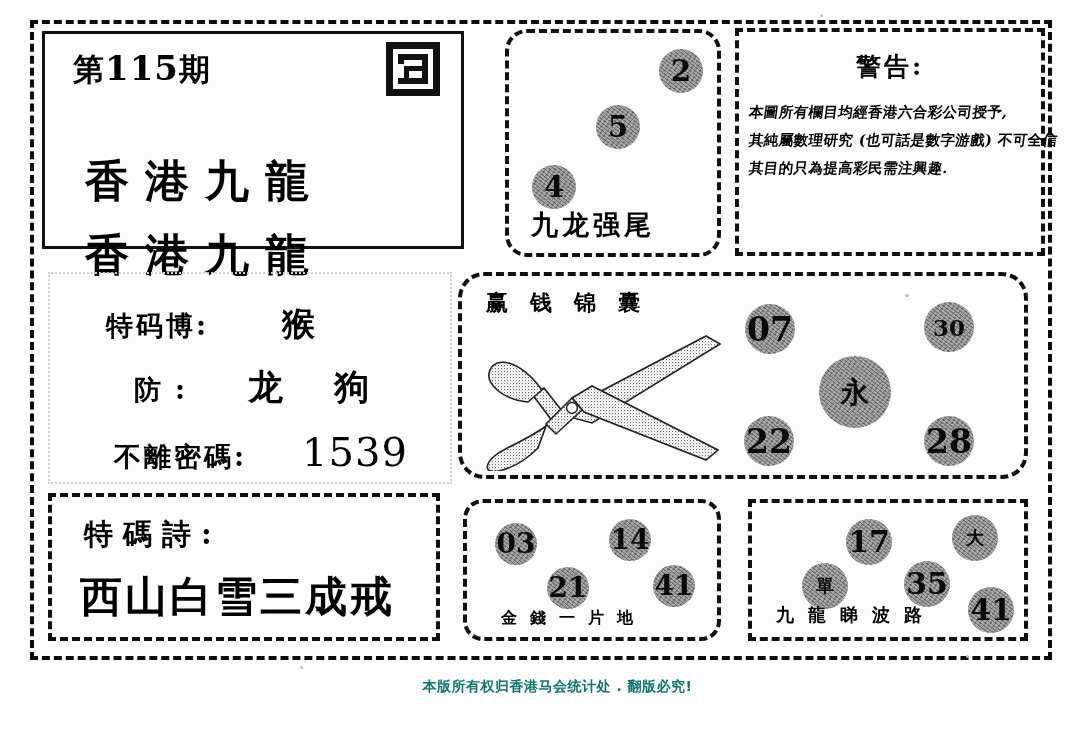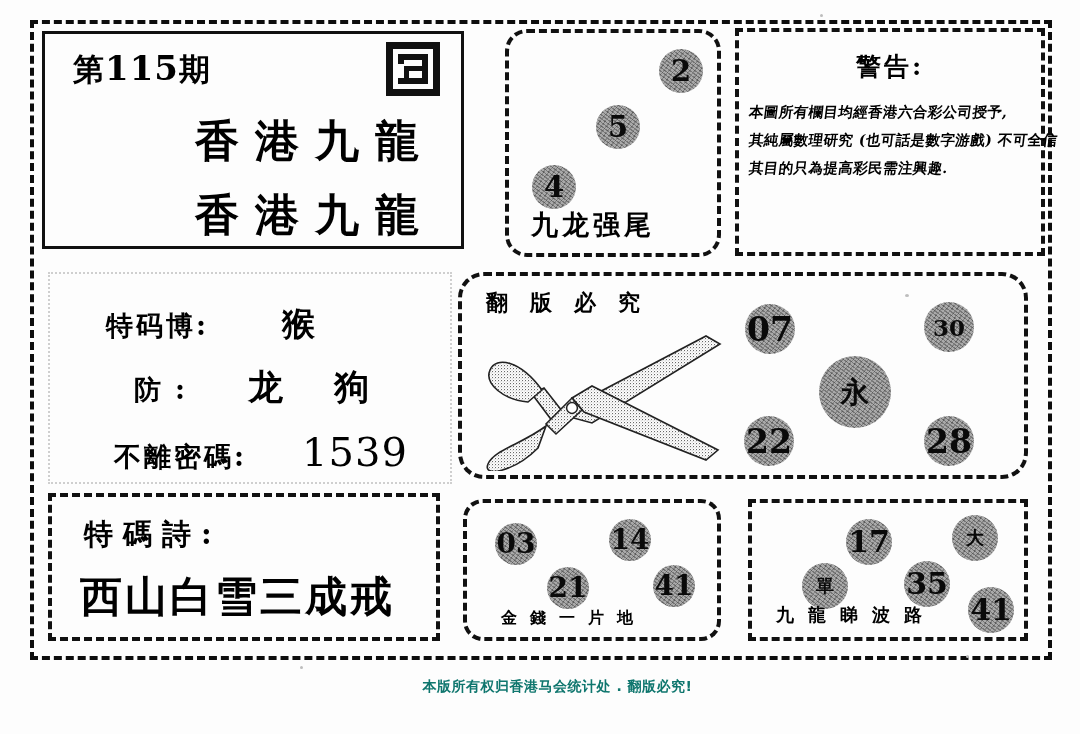--- a/index.html
+++ b/index.html
@@ -57,21 +57,22 @@
   .issue .num { font-size: 34px; }
   .title-line {
     position: absolute;
     left: 40px;
     width: 350px;
     font-family: "DejaVu Serif", "Liberation Serif", serif;
     font-size: 44px;
     font-weight: 700;
     letter-spacing: 16px;
     white-space: nowrap;
-    text-align: right;
+    text-align: left;
+    margin-top: 40px;
   }
   #title-line-1 { top: 78px; }
   #title-line-2 { top: 152px; }
 
   
   #seal {
     position: absolute;
     left: 339px; top: 6px;
     width: 58px; height: 58px;
   }
@@ -315,21 +316,21 @@
   <div class="box dashed" id="warn-box">
     <div id="warn-title">警告:</div>
     <div id="warn-lines">
         <div class="wl">本圖所有欄目均經香港六合彩公司授予,</div>
         <div class="wl">其純屬數理研究 (也可話是數字游戲) 不可全信</div>
         <div class="wl">其目的只為提高彩民需注興趣.</div>
       </div>
   </div>
 
   <div class="box dashed-r" id="jinnang-box">
-    <div id="jinnang-label">翻版必究</div>
+    <div id="jinnang-label">赢钱锦囊</div>
 
     <svg id="scissors" viewBox="0 0 250 145">
       <defs>
         <pattern id="grain" width="3" height="3" patternUnits="userSpaceOnUse">
           <rect width="3" height="3" fill="#ffffff"></rect>
           <circle cx="0.6" cy="0.6" r="0.55" fill="#3a3a3a"></circle>
           <circle cx="2.1" cy="1.9" r="0.45" fill="#555"></circle>
         </pattern>
       </defs>
       <g stroke="#222" stroke-width="1.6" fill="url(#grain)">

